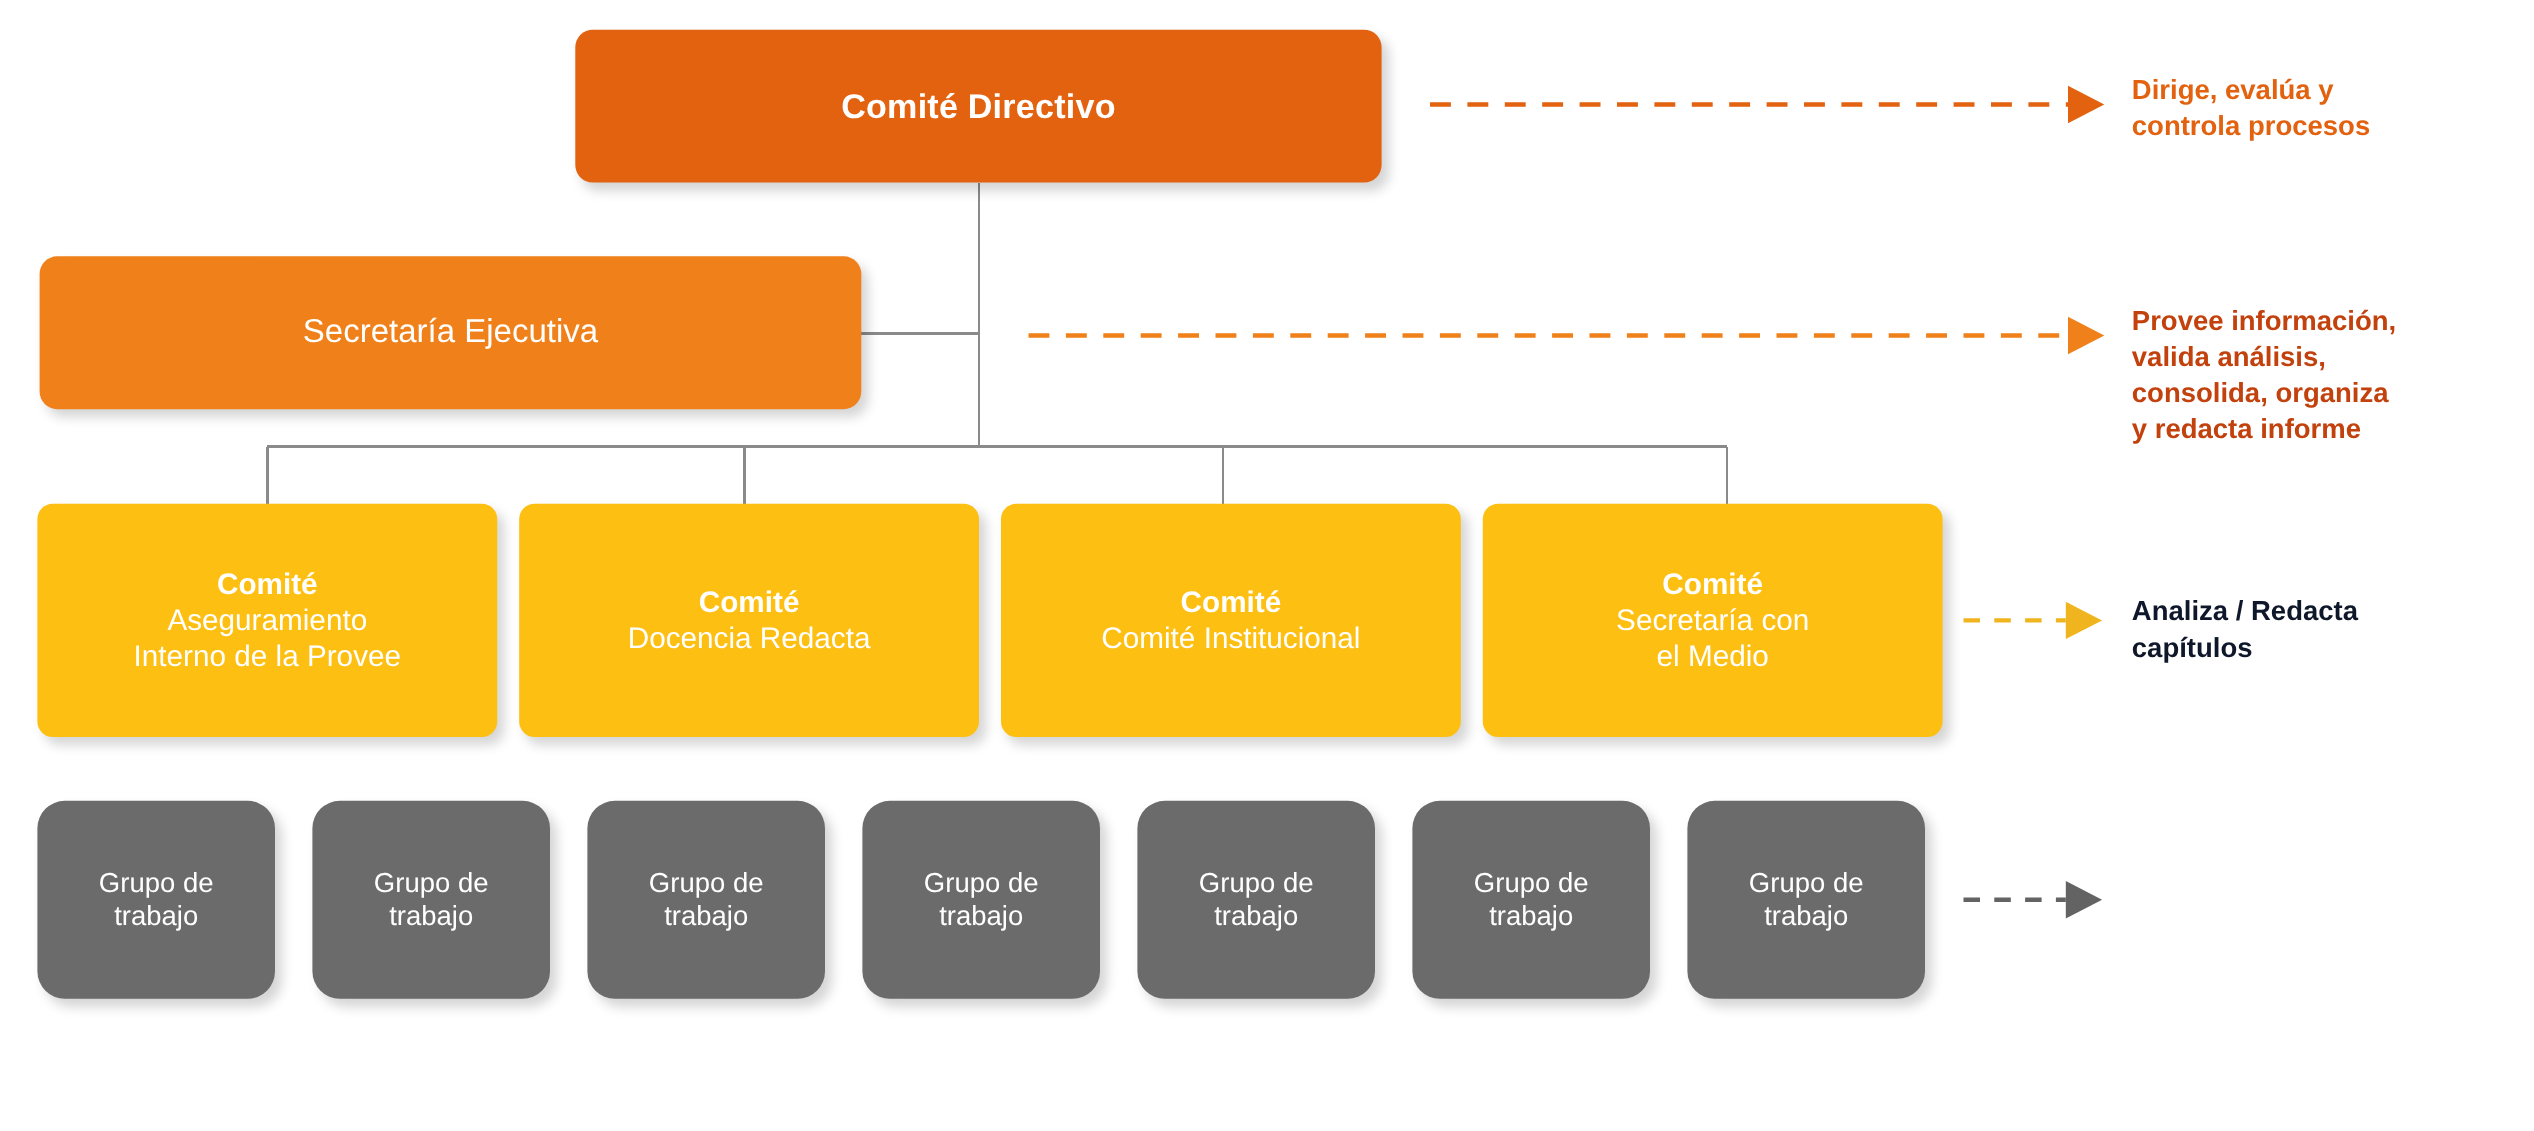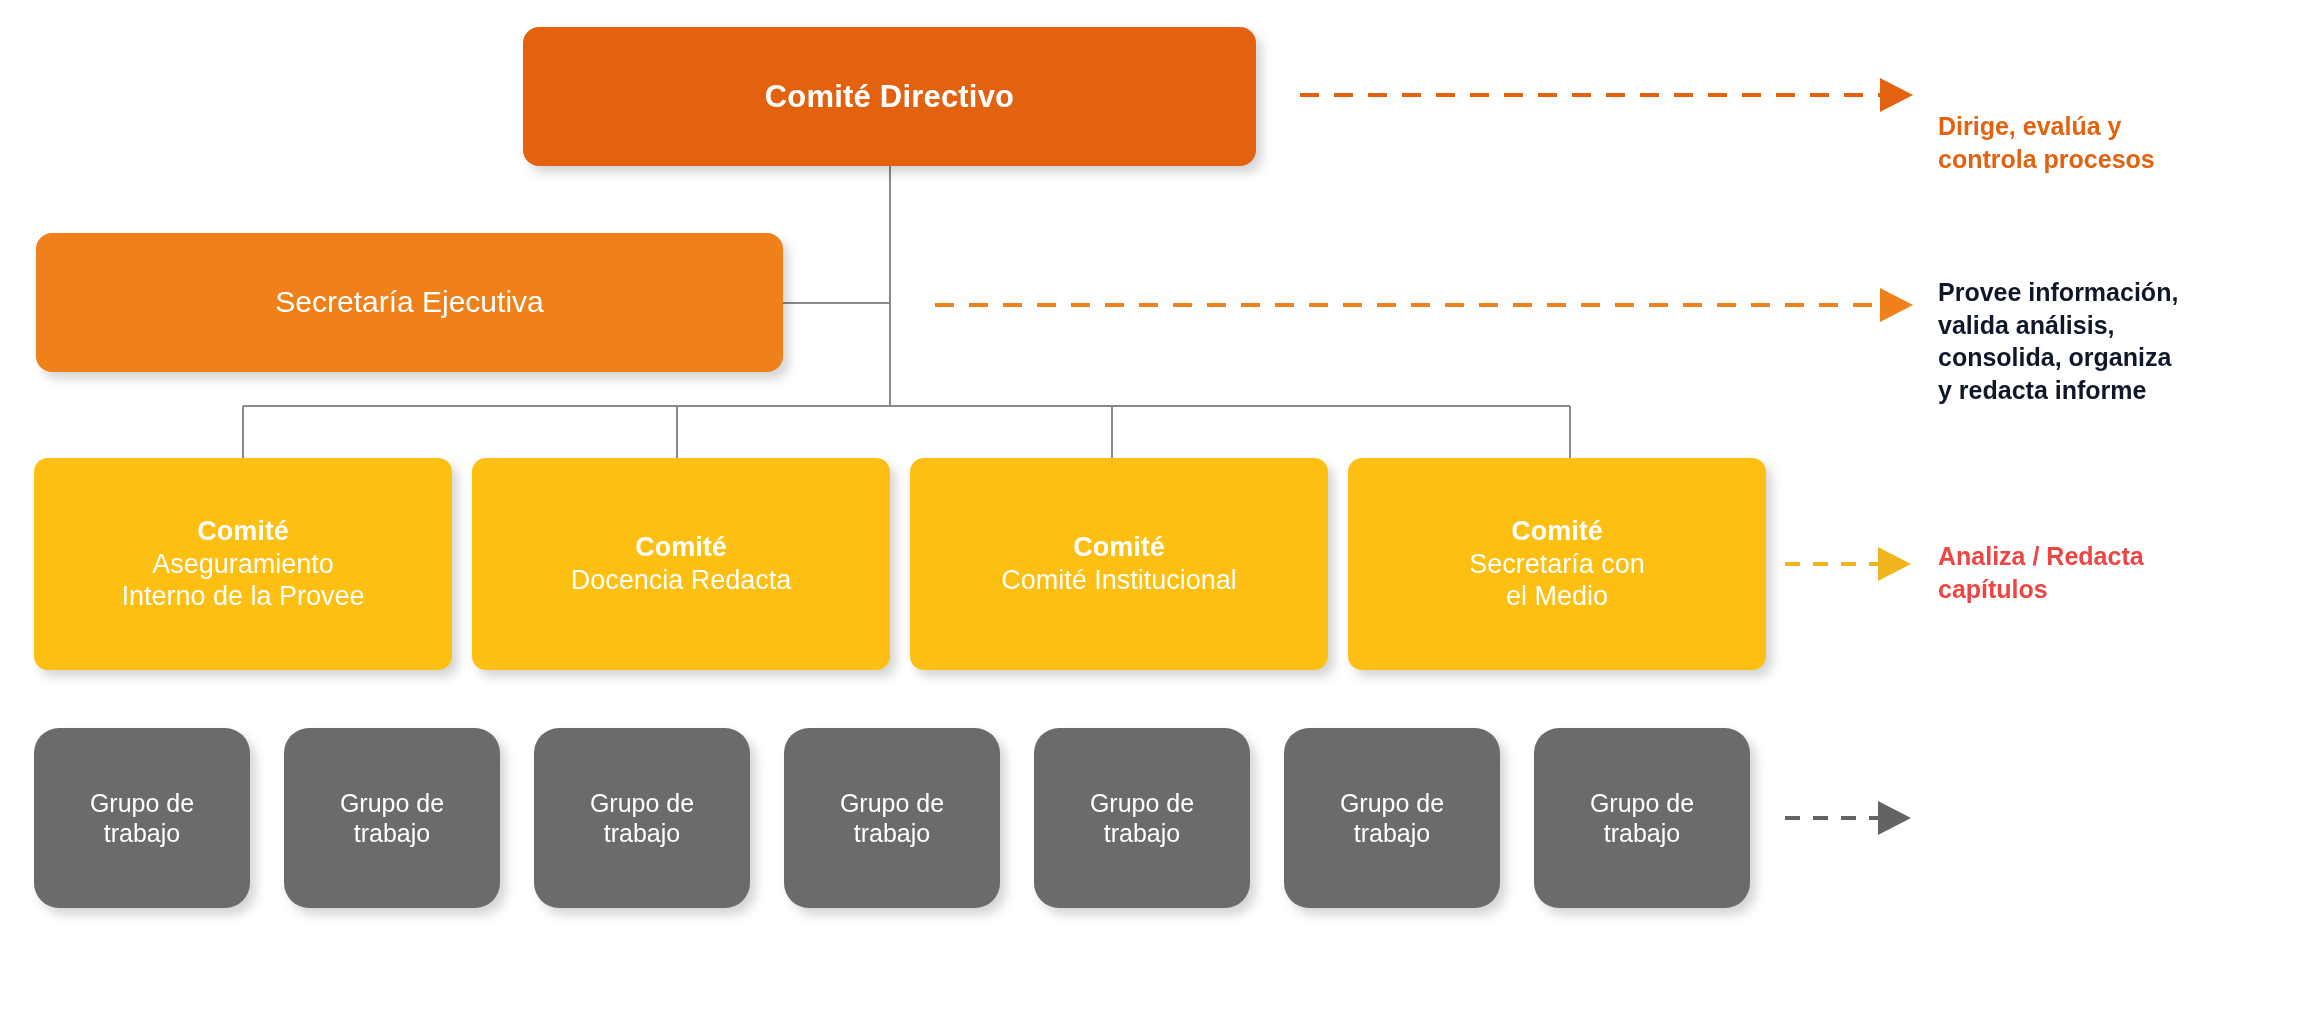--- a/index.html
+++ b/index.html
@@ -85,23 +85,23 @@
   }
   .node-workgroup .wg-line { display: block; }
 
   
   .annotation {
     position: absolute;
     font-weight: bold;
     line-height: 1.30;
     white-space: pre-line;
   }
-  .ann-directive  { color: #e2620f; font-size: 25px; margin-top: 44px; }
-  .ann-secretariat{ color: #0f172a; font-size: 25px; }
-  .ann-committee  { color: #ef4444; font-size: 25px; }
+  .ann-directive  { color: #e2620f; font-size: 25px; }
+  .ann-secretariat{ color: #c2410c; font-size: 25px; }
+  .ann-committee  { color: #0f172a; font-size: 25px; }
   .ann-workgroup  { color: #636363; font-size: 25px; }
 </style>
 </head>
 <body>
 
 <div id="chart">
 
   <svg id="connectors" viewBox="0 0 2304 1028" width="2304" height="1028">
     <g stroke="#8a8a8a" stroke-width="2.2" fill="none" shape-rendering="crispEdges">
 

